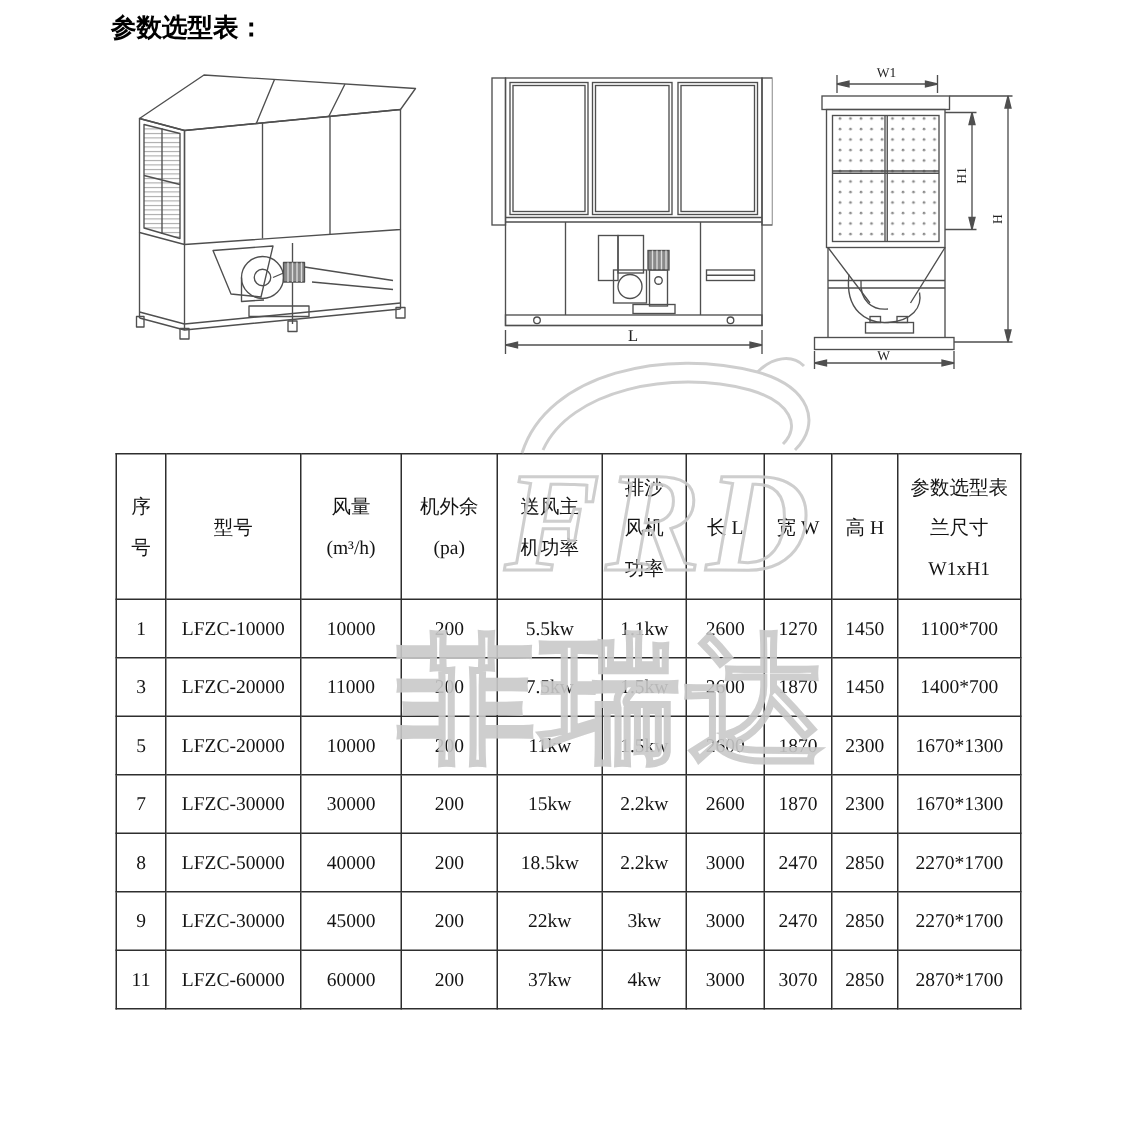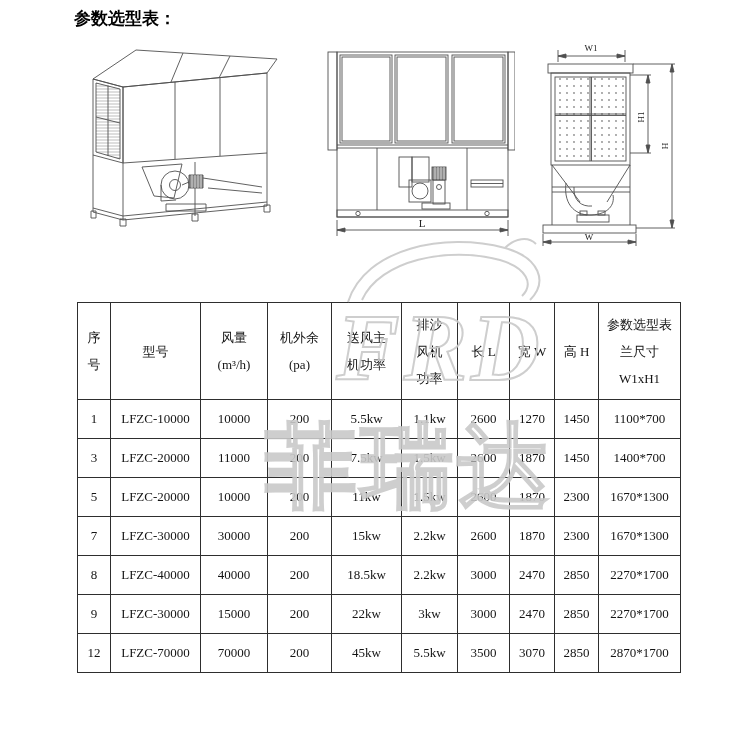--- a/index.html
+++ b/index.html
@@ -241,50 +241,50 @@
         <td>200</td>
         <td>15kw</td>
         <td>2.2kw</td>
         <td>2600</td>
         <td>1870</td>
         <td>2300</td>
         <td>1670*1300</td>
       </tr>
       <tr>
         <td>8</td>
-        <td>LFZC-40000</td>
+        <td>LFZC-50000</td>
         <td>40000</td>
         <td>200</td>
         <td>18.5kw</td>
         <td>2.2kw</td>
         <td>3000</td>
         <td>2470</td>
         <td>2850</td>
         <td>2270*1700</td>
       </tr>
       <tr>
         <td>9</td>
         <td>LFZC-30000</td>
-        <td>15000</td>
+        <td>45000</td>
         <td>200</td>
         <td>22kw</td>
         <td>3kw</td>
         <td>3000</td>
         <td>2470</td>
         <td>2850</td>
         <td>2270*1700</td>
       </tr>
       <tr>
-        <td>12</td>
-        <td>LFZC-70000</td>
-        <td>70000</td>
-        <td>200</td>
-        <td>45kw</td>
-        <td>5.5kw</td>
-        <td>3500</td>
+        <td>11</td>
+        <td>LFZC-60000</td>
+        <td>60000</td>
+        <td>200</td>
+        <td>37kw</td>
+        <td>4kw</td>
+        <td>3000</td>
         <td>3070</td>
         <td>2850</td>
         <td>2870*1700</td>
       </tr>
     </tbody>
 </table>
 
 <svg id="watermark" width="420" height="290" viewBox="0 0 420 290" opacity="0.9">
   <g stroke="#c9c9c9" stroke-width="2" fill="none">
     <path d="M98,72 C115,18 195,2 255,18 C290,28 298,52 280,70"></path>

